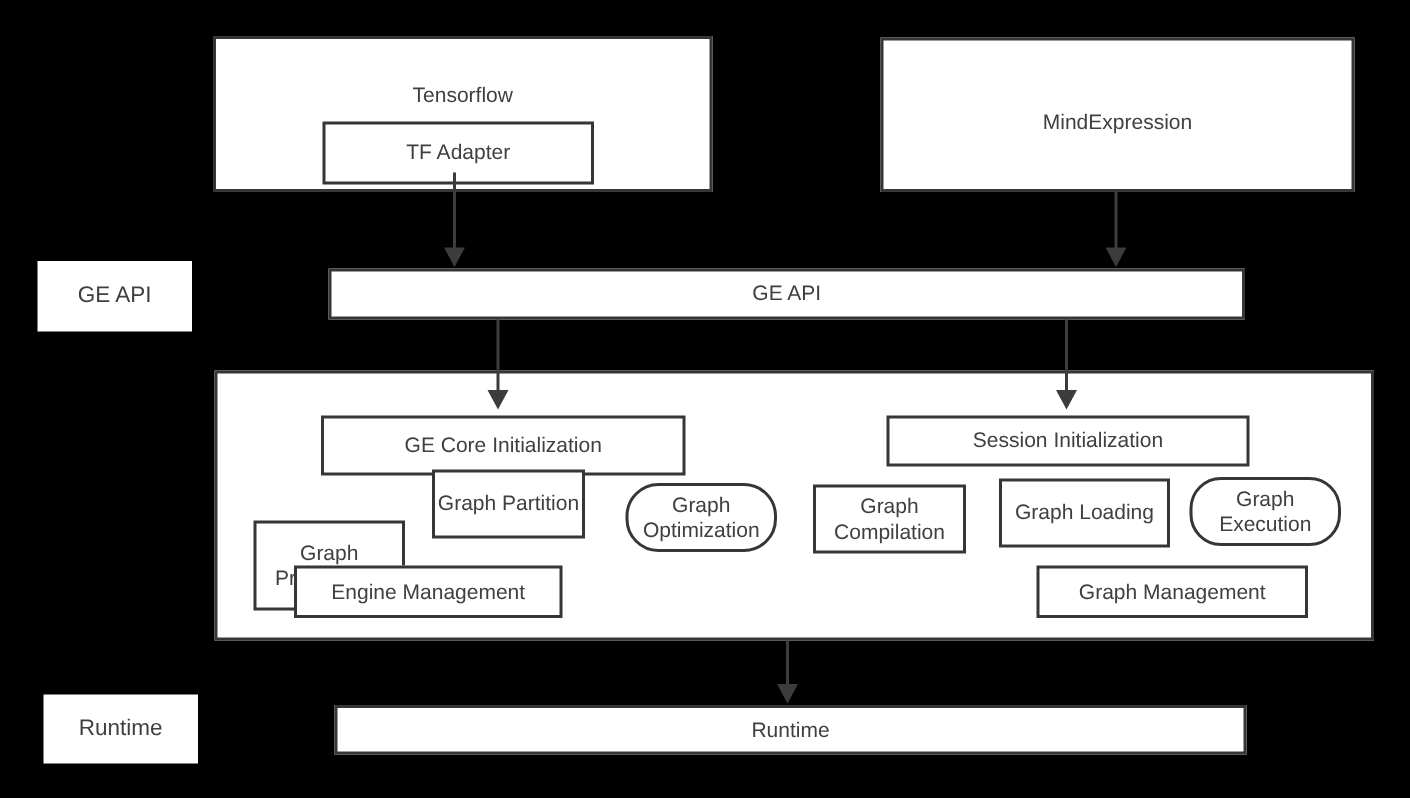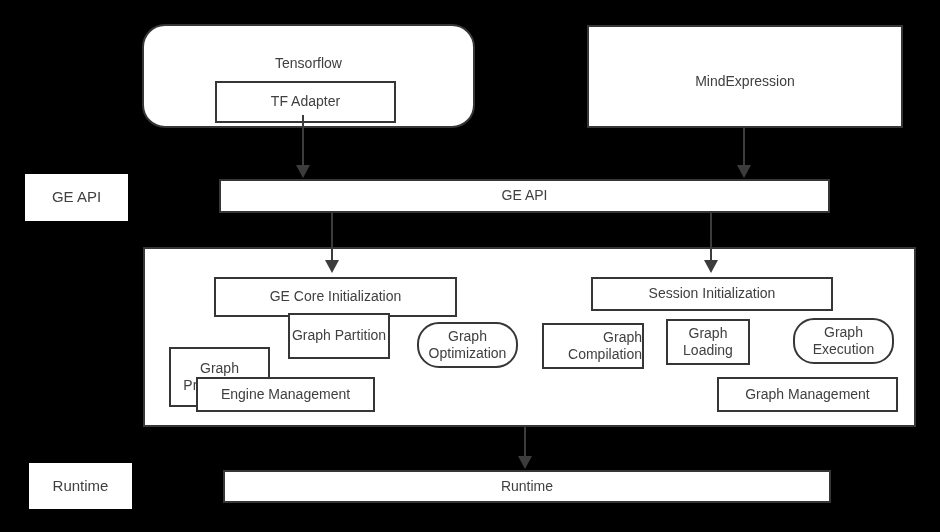--- a/index.html
+++ b/index.html
@@ -63,45 +63,45 @@
   }
 </style>
 </head>
 <body>
 
 <div class="stage">
 
   <div class="box layer-label" style="left:25px; top:174px; width:103px; height:47px;">GE API</div>
   <div class="box layer-label" style="left:29px; top:463px; width:103px; height:46px;">Runtime</div>
 
-  <div class="box outer" style="left:142px; top:24px; width:333px; height:104px;border-radius:23px;">
+  <div class="box outer" style="left:142px; top:24px; width:333px; height:104px;">
     <div class="outer-title" style="top:29px;">Tensorflow</div>
     <div class="box inner" style="left:71px; top:55px; width:181px; height:42px;">TF Adapter</div>
   </div>
 
   <div class="box outer" style="left:587px; top:25px; width:316px; height:103px;padding-left:39px;">
     <div class="outer-title" style="top:46px;">MindExpression</div>
   </div>
 
   <div class="box inner" style="left:219px; top:179px; width:611px; height:34px;">GE API</div>
 
   <div class="box outer" style="left:143px; top:247px; width:773px; height:180px;">
 
     <div class="box inner" style="left:69px; top:28px; width:243px; height:40px;">GE Core Initialization</div>
     <div class="box inner" style="left:446px; top:28px; width:242px; height:34px;">Session Initialization</div>
 
     <div class="box inner" style="left:24px; top:74px; width:101px; height:60px;margin-top:24px;">Graph Preparation</div>
     <div class="box inner" style="left:143px; top:64px; width:102px; height:46px;">Graph Partition</div>
     <div class="box inner" style="left:272px; top:73px; width:101px; height:46px;border-radius:22px;">Graph Optimization</div>
-    <div class="box inner" style="left:397px; top:74px; width:102px; height:46px;text-align:right;">Graph Compilation</div>
-    <div class="box inner" style="left:521px; top:70px; width:84px; height:46px;">Graph Loading</div>
+    <div class="box inner" style="left:397px; top:74px; width:102px; height:46px;">Graph Compilation</div>
+    <div class="box inner" style="left:521px; top:70px; width:114px; height:46px;">Graph Loading</div>
     <div class="box inner" style="left:648px; top:69px; width:101px; height:46px;border-radius:21px;">Graph Execution</div>
 
     <div class="box inner" style="left:51px; top:128px; width:179px; height:35px;">Engine Management</div>
-    <div class="box inner" style="left:572px; top:128px; width:181px; height:35px;">Graph Management</div>
+    <div class="box inner" style="left:546px; top:128px; width:181px; height:35px;">Graph Management</div>
   </div>
 
   <div class="box inner" style="left:223px; top:470px; width:608px; height:33px;">Runtime</div>
 
   <div class="arrow" style="left:296px; top:115px; height:63px;">
     <div class="shaft"></div>
     <div class="head"></div>
   </div>
   <div class="arrow" style="left:737px; top:128px; height:50px;">
     <div class="shaft"></div>

